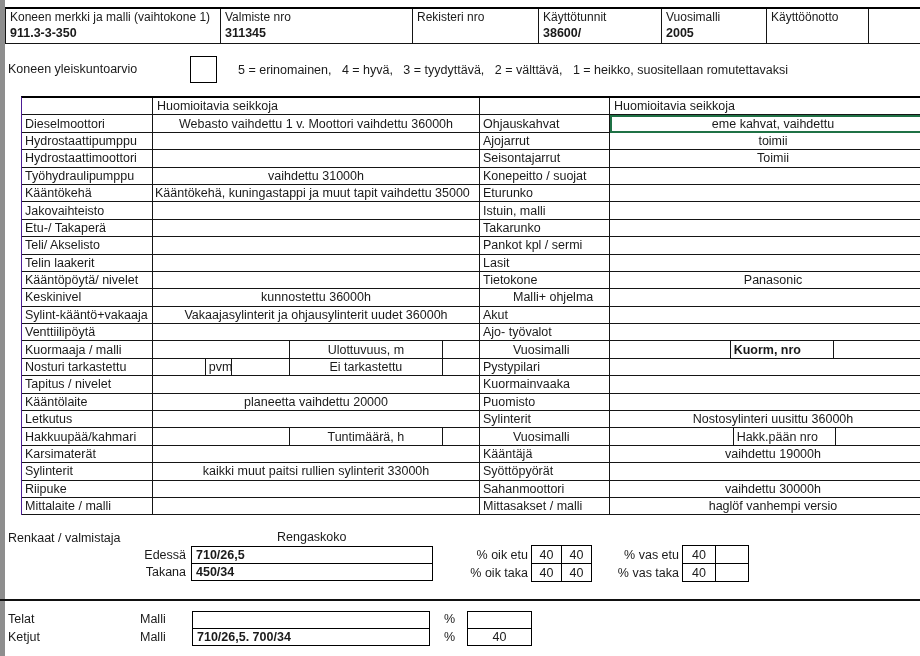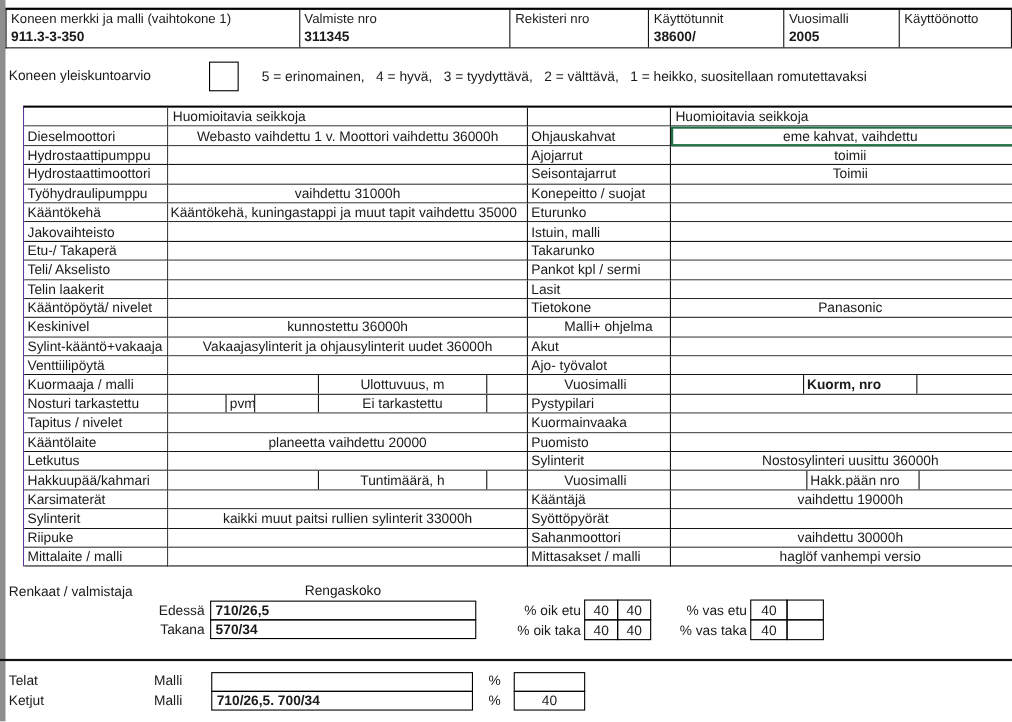--- a/index.html
+++ b/index.html
@@ -61,21 +61,21 @@
   .track-box.bold{font-weight:bold}
   .track-pct-box{position:absolute;left:467px;width:65px;height:18px;border:1px solid #000;box-sizing:border-box;
                  display:flex;align-items:center;justify-content:center}
 </style>
 </head>
 <body>
 
 <div id="left-strip"></div>
 
 <div id="hdr">
-  <div class="hcell" style="width:267px">
+  <div class="hcell" style="width:215px">
     <div class="hlab">Koneen merkki ja malli (vaihtokone 1)</div>
     <div class="hval">911.3-3-350</div>
   </div>
   <div class="hcell" style="width:192px">
     <div class="hlab">Valmiste nro</div>
     <div class="hval">311345</div>
   </div>
   <div class="hcell" style="width:126px">
     <div class="hlab">Rekisteri nro</div>
     <div class="hval"></div>
@@ -268,21 +268,21 @@
   </div>
 
 <div id="tyres-label" class="pos-lab">Renkaat / valmistaja</div>
 <div id="tyre-size-header" class="pos-lab">Rengaskoko</div>
 <div class="tyre-row" style="top:546px">
   <span class="tyre-lab">Edessä</span>
   <span class="tyre-box">710/26,5</span>
 </div>
 <div class="tyre-row" style="top:563px">
   <span class="tyre-lab">Takana</span>
-  <span class="tyre-box">570/34</span>
+  <span class="tyre-box">450/34</span>
 </div>
 <div class="wear-row" style="top:545px">
   <span class="wlab">% oik etu</span>
   <span class="wbox">40</span>
   <span class="wbox">40</span>
   <span class="wlab w2l">% vas etu</span>
   <span class="wbox w2">40</span>
   <span class="wbox w2"></span>
 </div>
 <div class="wear-row" style="top:563px">

